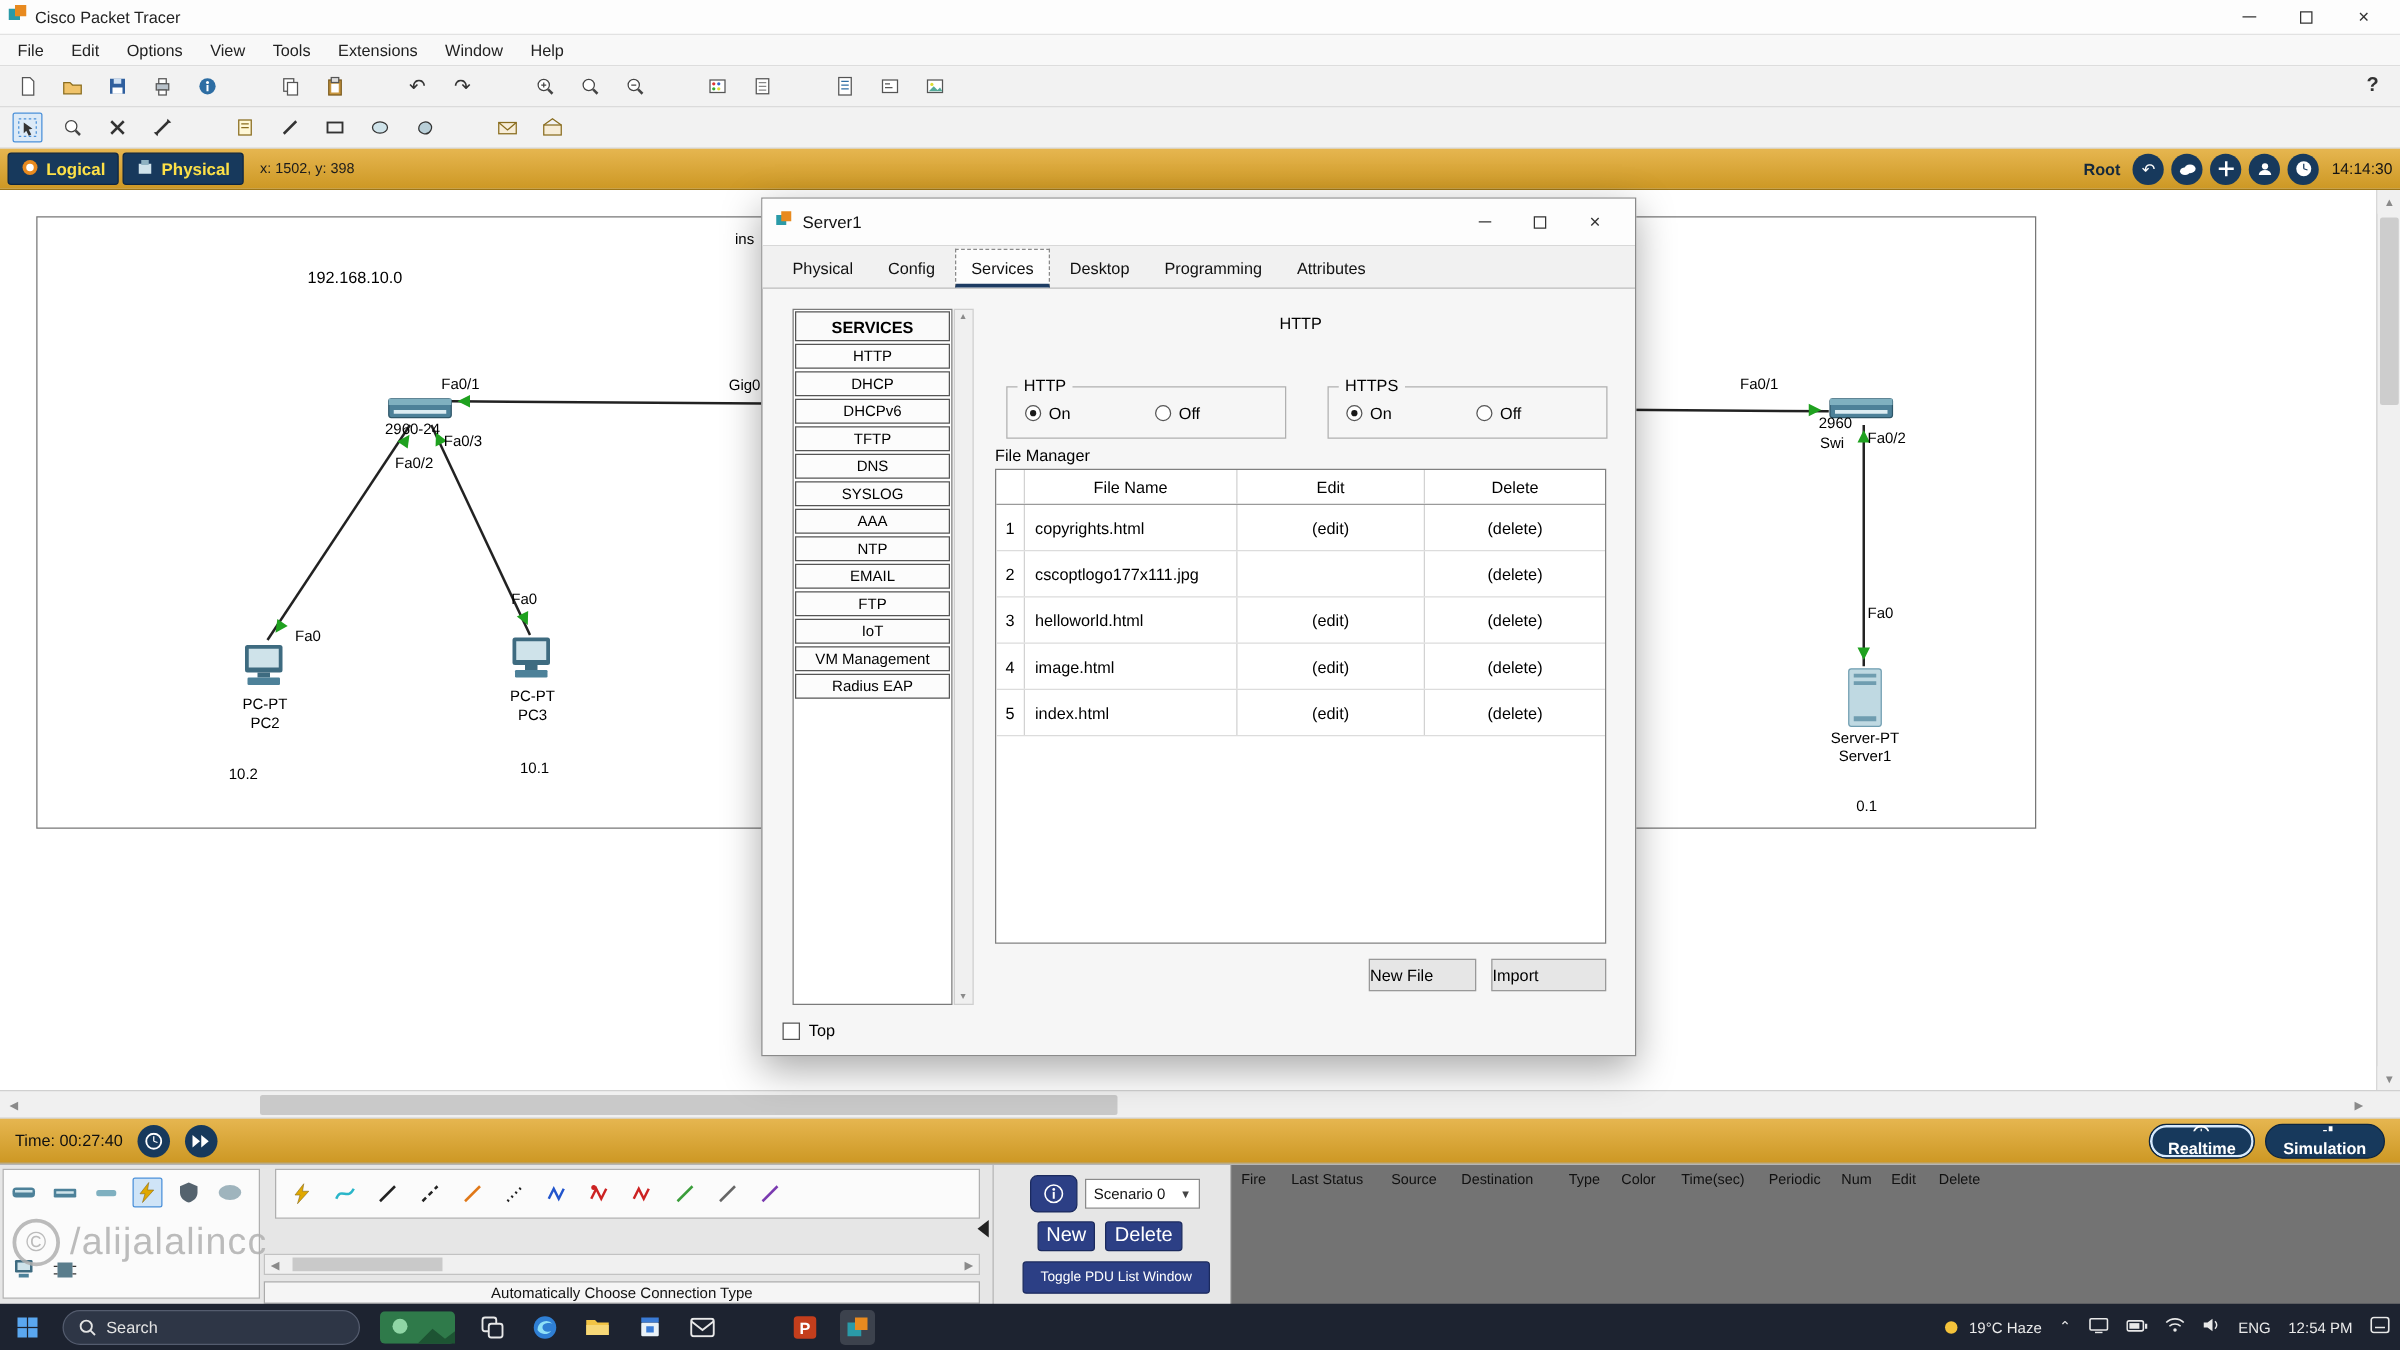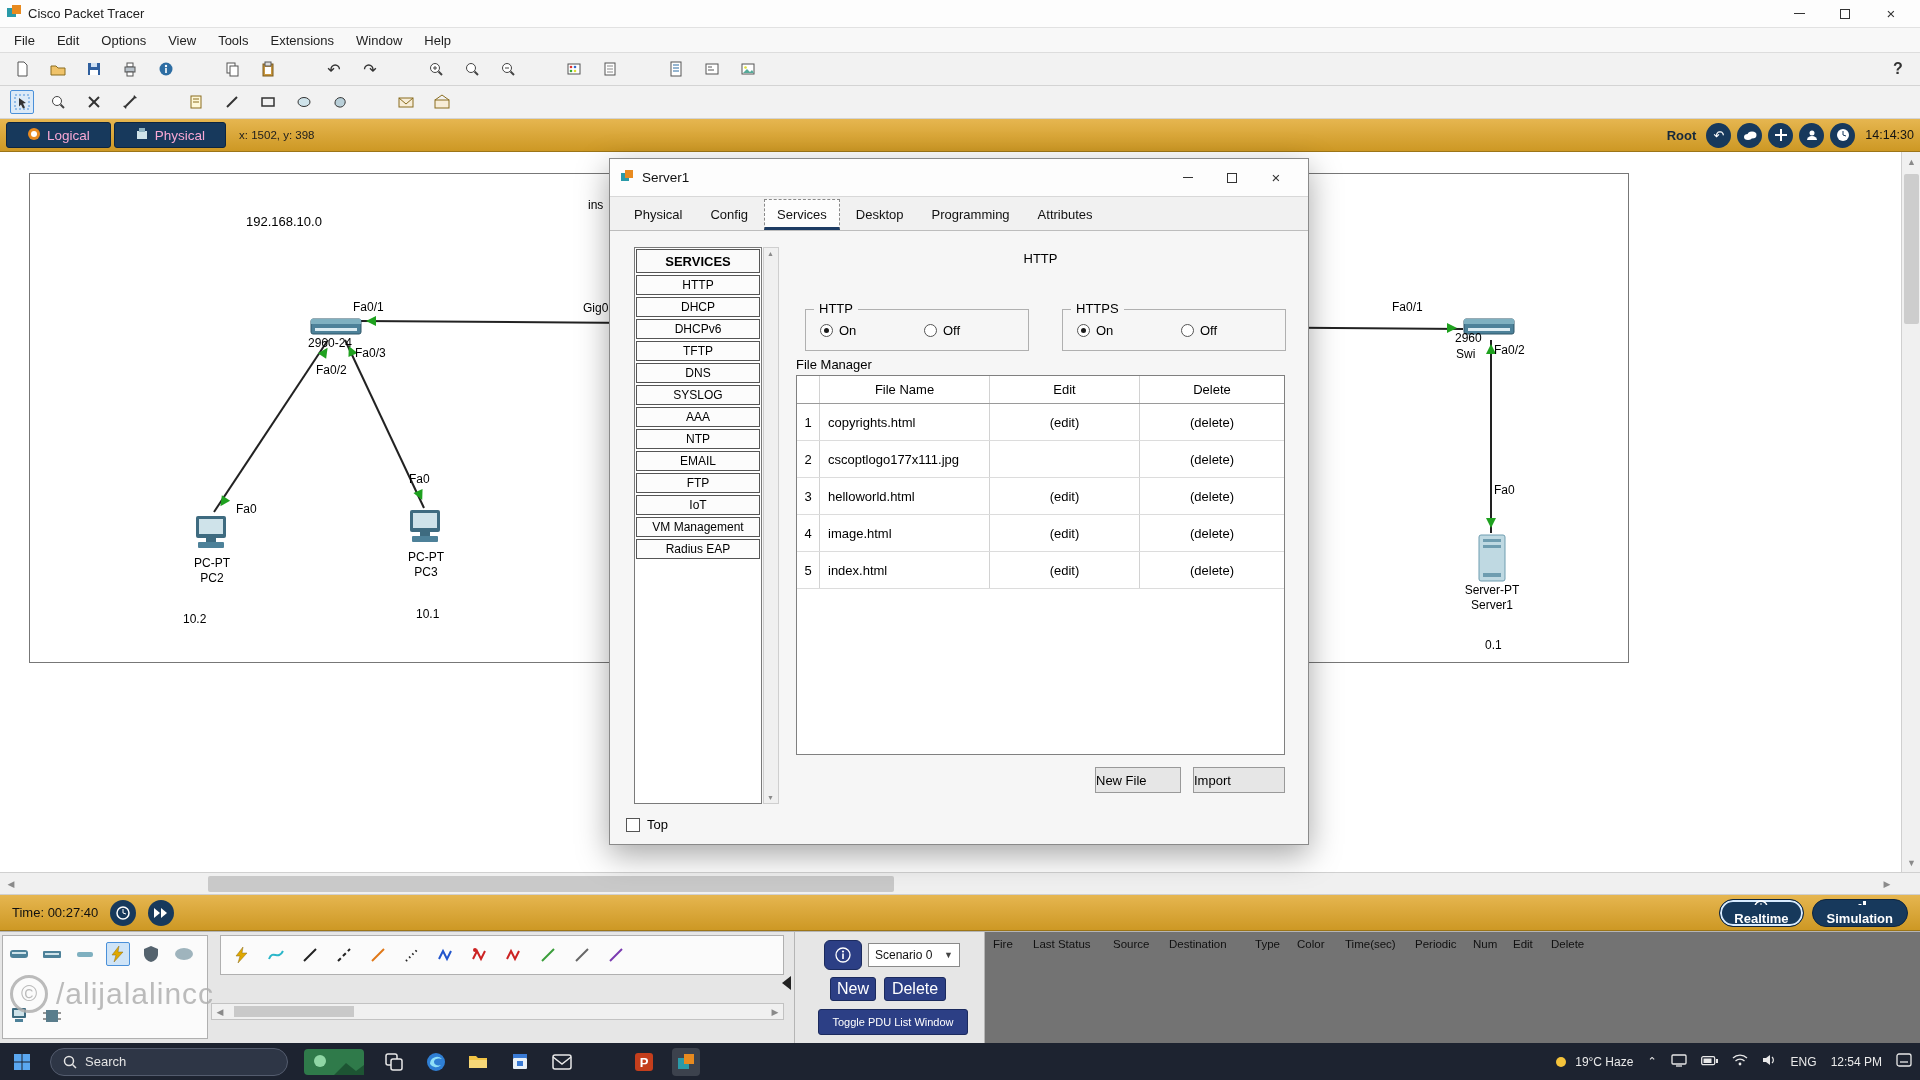--- a/index.html
+++ b/index.html
@@ -24,21 +24,21 @@
   .tb2 { top:86px; height:33px; }
   .ti { width:24px; height:24px; display:flex; align-items:center; justify-content:center; border-radius:2px; }
   .ti svg { display:block; }
   .ti.sel { background:#dceaf7; border:1px solid #4a90d9; }
   .tspacer { width:18px; }
   .tchar { font-size:16px; color:#333; }
   .help-q { margin-left:auto; font-weight:bold; font-size:16px; color:#333; width:24px; text-align:center; }
 
   
   .modebar { position:absolute; left:0; top:119px; width:1920px; height:33px; background:linear-gradient(#e6b650,#cd9824); border-bottom:1px solid #9c7518; display:flex; align-items:center; padding:0 6px; }
-  .modebtn { height:26px; padding:0 20px; background:#17395c; color:#f9a8d4; font-weight:normal; font-size:13.5px; border:1px solid #0d2540; border-radius:3px; display:flex; align-items:center; gap:6px; margin-right:3px; }
+  .modebtn { height:26px; padding:0 10px; background:#17395c; color:#fde047; font-weight:bold; font-size:13.5px; border:1px solid #0d2540; border-radius:3px; display:flex; align-items:center; gap:6px; margin-right:3px; }
   .coords { font-size:11.5px; color:#1c1c1c; margin-left:10px; }
   .mode-right { margin-left:auto; display:flex; align-items:center; gap:6px; }
   .root-label { font-size:13px; font-weight:bold; color:#14283c; margin-right:4px; }
   .circ { width:25px; height:25px; border-radius:50%; background:#17395c; color:#fff; display:flex; align-items:center; justify-content:center; font-size:13px; }
   .mode-clock { font-size:12.5px; color:#141414; margin-left:4px; }
 
   
   .workspace { position:absolute; left:0; top:152px; width:1920px; height:720px; background:#ffffff; overflow:hidden; }
   .cluster-rect { position:absolute; left:29px; top:21px; width:1600px; height:490px; border:1px solid #777; }
   .topo-label { position:absolute; font-size:12px; color:#000; white-space:nowrap; }
@@ -399,21 +399,21 @@
         <polygon points="0,-5 10,0 0,5" transform="translate(322,204) rotate(304)"></polygon>
         <polygon points="0,-5 10,0 0,5" transform="translate(226,346) rotate(124)"></polygon>
         <polygon points="0,-5 10,0 0,5" transform="translate(353,203) rotate(245)"></polygon>
         <polygon points="0,-5 10,0 0,5" transform="translate(418,339) rotate(65)"></polygon>
         <polygon points="0,-5 10,0 0,5" transform="translate(1491,202) rotate(270)"></polygon>
         <polygon points="0,-5 10,0 0,5" transform="translate(1491,366) rotate(90)"></polygon>
       </g>
     </svg>
 
     <span class="topo-label" style="left:246px;top:62px;font-size:13px;">192.168.10.0</span>
-    <span class="topo-label" style="left:588px;top:46px;">ins</span>
+    <span class="topo-label" style="left:588px;top:32px;">ins</span>
     <span class="topo-label" style="left:583px;top:149px;">Gig0</span>
 
     <div class="dev" style="left:310px;top:160px;">
       <svg width="52" height="28">
           <rect x="1" y="7" width="50" height="15" rx="2" fill="#4d8199" stroke="#2e5668"></rect>
           <rect x="1" y="7" width="50" height="5" fill="#7fb0c0"></rect>
           <rect x="5" y="16" width="42" height="3" fill="#dcecf2"></rect>
         </svg>
     </div>
     <span class="topo-label" style="left:353px;top:148px;">Fa0/1</span>
@@ -634,20 +634,23 @@
           <svg width="18" height="18">
             <line x1="3" y1="15" x2="15" y2="3" stroke="#7a3ab0" stroke-width="2"></line>
           </svg>
         </span>
     </div>
 
     <div class="mini-hscroll">
       <div class="hbtn arrowglyph" style="left:0;width:16px;height:15px;">◀</div>
       <div class="mini-thumb"></div>
       <div class="hbtn arrowglyph" style="right:0;left:auto;width:16px;height:15px;">▶</div>
+    </div>
+    <div class="hint-strip">
+      <span>Automatically Choose Connection Type</span>
     </div>
 
     <div class="vdivider" style="left:794px;"></div>
     <span class="abs" style="left:782px;top:44px;width:0;height:0;border-top:7px solid transparent;border-bottom:7px solid transparent;border-right:9px solid #222;"></span>
 
     <div class="scen-btn" style="left:824px;top:8px;width:38px;height:30px;border-radius:6px;">
       <svg width="16" height="16">
           <circle cx="8" cy="8" r="7" fill="none" stroke="#fff" stroke-width="1.3"></circle>
           <circle cx="8" cy="4.5" r="1.1" fill="#fff"></circle>
           <rect x="7.2" y="6.5" width="1.6" height="5.5" fill="#fff"></rect>

